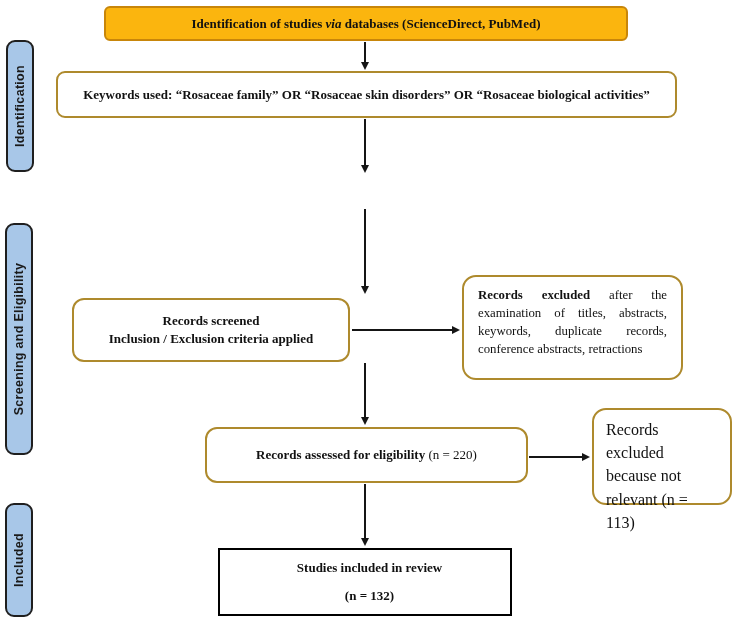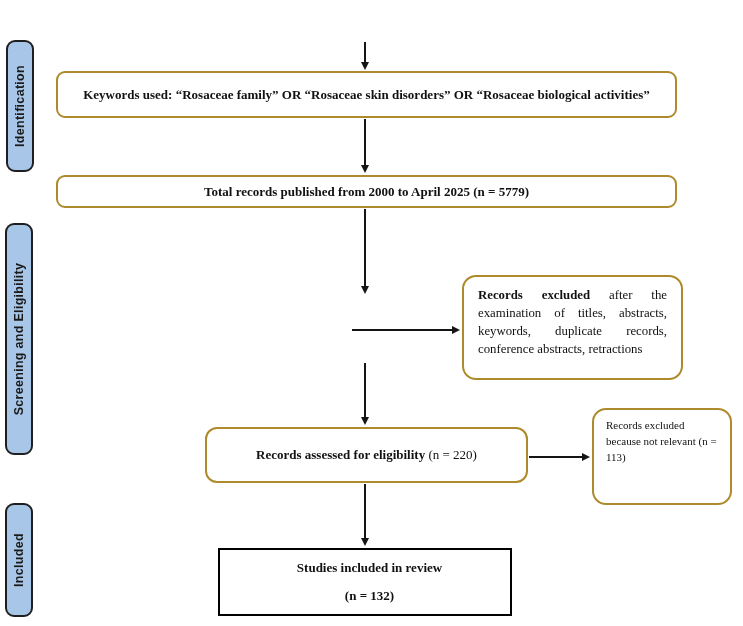--- a/index.html
+++ b/index.html
@@ -32,21 +32,21 @@
   .screened-box{left:72px;top:298px;width:278px;height:64px;border-radius:12px;
        font-weight:bold;padding:4px 10px;flex-direction:column;}
 
   .excluded-main-box{left:462px;top:275px;width:221px;height:105px;border-radius:14px;
        padding:10px 14px;text-align:justify;display:block;font-size:12.8px;line-height:1.4;}
   .excluded-main-box .inner{display:inline;}
 
   .assessed-box{left:205px;top:427px;width:323px;height:56px;border-radius:12px;font-family:Liberation Serif, serif;}
 
   .excluded-small-box{left:592px;top:408px;width:140px;height:97px;border-radius:14px;
-       text-align:left;padding:8px 12px;display:block;font-size:11px;line-height:1.45;}
+       text-align:left;padding:8px 12px;display:block;font-size:16px;line-height:1.45;}
   .excluded-small-box .inner{display:inline;}
 
   .included-box{left:218px;top:548px;width:294px;height:68px;border:2.5px solid var(--final-border);
        border-radius:0;font-weight:bold;flex-direction:column;gap:10px;padding-left:9px;}
 
   .side-label{position:absolute;background:var(--sidebar-fill);
        border:2px solid var(--sidebar-border);border-radius:9px;
        display:flex;align-items:center;justify-content:center;}
   .side-label span{transform:rotate(-90deg);white-space:nowrap;
        font-family:"Liberation Sans",sans-serif;font-weight:bold;font-size:12.5px;
@@ -80,29 +80,33 @@
   <div class="side-label side-identification">
     <span>Identification</span>
   </div>
   <div class="side-label side-screening">
     <span>Screening and Eligibility</span>
   </div>
   <div class="side-label side-included">
     <span>Included</span>
   </div>
 
+  <div class="box title-box">
+    <span><span>Identification of studies </span><span class="it">via</span><span> databases (ScienceDirect, PubMed)</span></span>
+  </div>
 
   <div class="box keywords-box">
     <span>Keywords used: “Rosaceae family” OR “Rosaceae skin disorders” OR “Rosaceae biological activities”</span>
   </div>
 
-  <div class="box total-box">
-    <span>Total records published from 2000 to April 2025 (n = 5779)</span>
+
+  <div class="box screened-box">
+    <span>Records screened</span>
+    <span>Inclusion / Exclusion criteria applied</span>
   </div>
-
 
   <div class="box excluded-main-box">
     <span class="inner"><span class="bold">Records excluded</span><span> after the examination of titles, abstracts, keywords, duplicate records, conference abstracts, retractions</span></span>
   </div>
 
   <div class="box assessed-box">
     <span><span class="bold">Records assessed for eligibility</span><span> (n = 220)</span></span>
   </div>
 
   <div class="box excluded-small-box">

